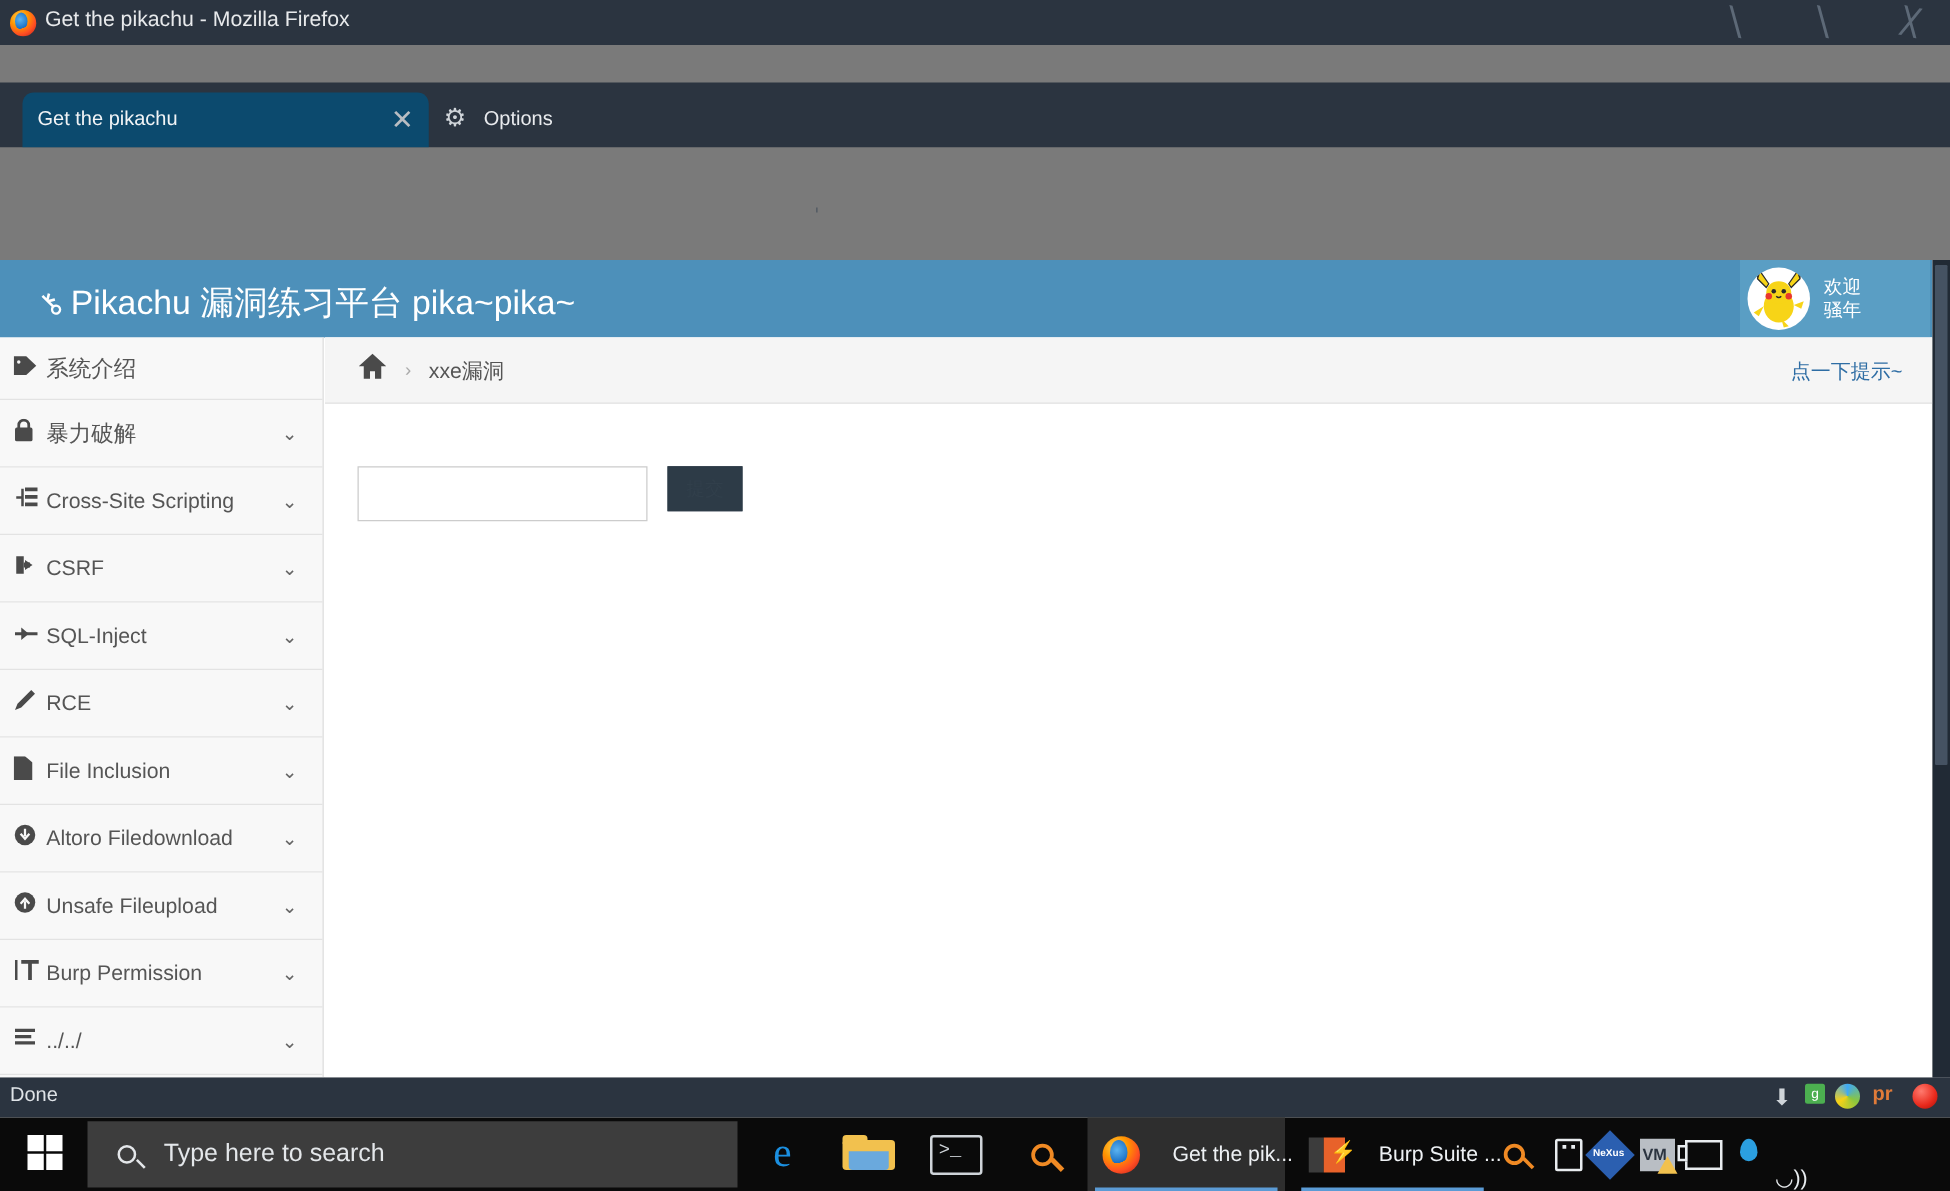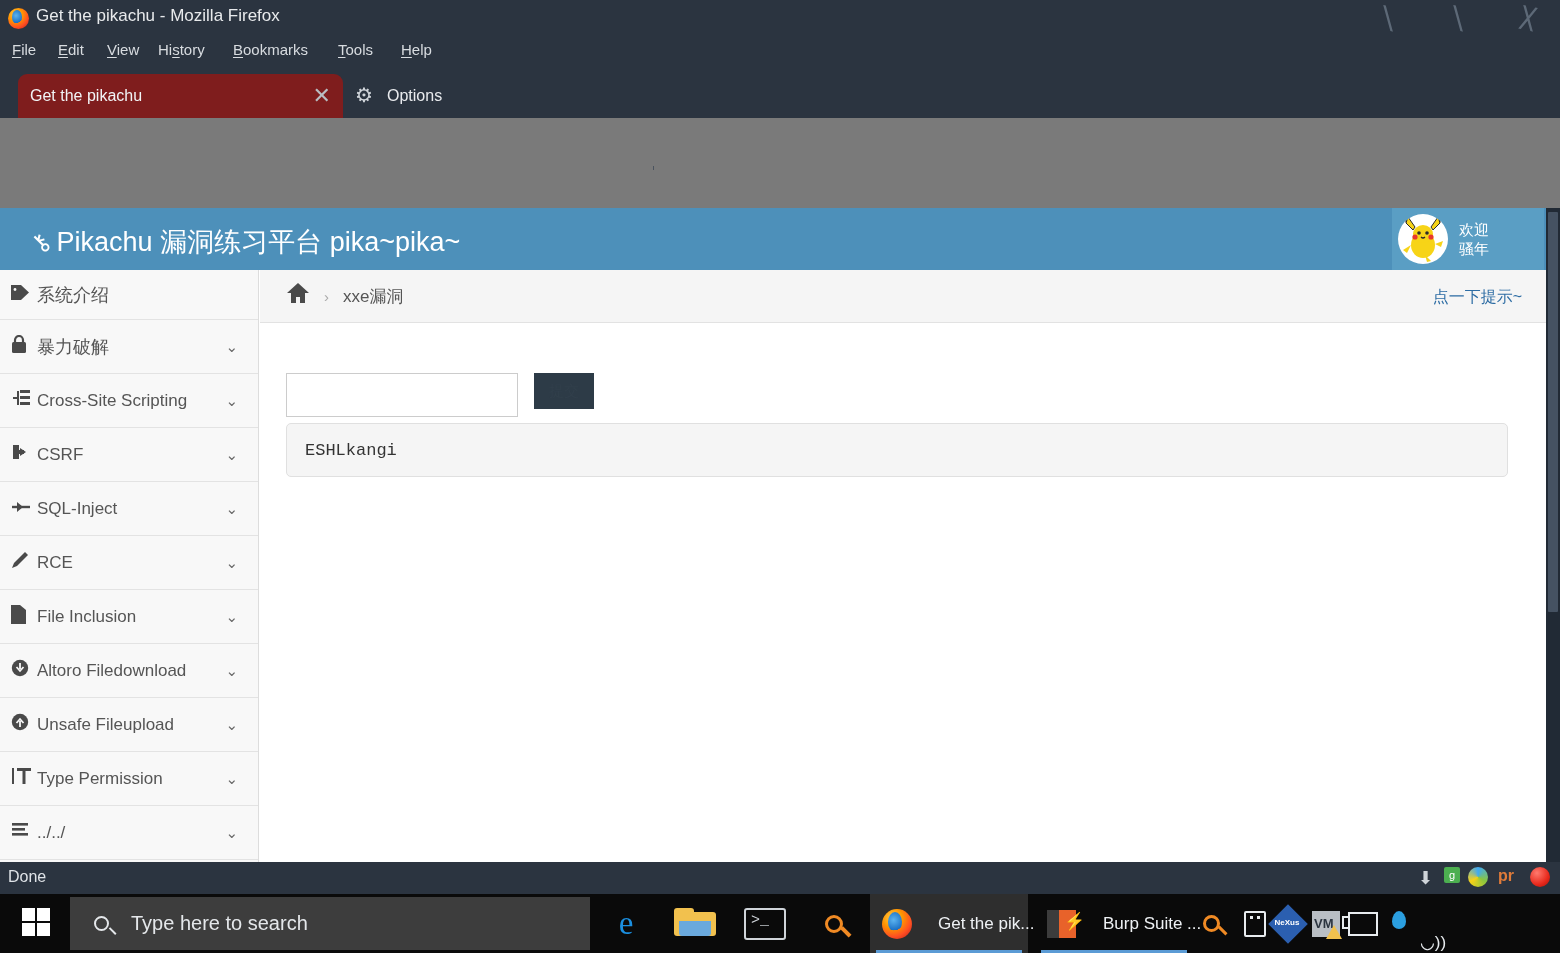--- a/index.html
+++ b/index.html
@@ -39,21 +39,21 @@
 
   .menubar { position:absolute; left:0; top:36px; width:1560px; height:30px; background:#2b3440; }
   .menu-item { position:absolute; top:3px; font-size:15px; color:#d8dce0; padding:2px 6px; white-space:nowrap; }
   .menu-item u { text-decoration:underline; text-underline-offset:2px;}
 
   .tabstrip { position:absolute; left:0; top:66px; width:1560px; height:52px; background:#2b3440; }
   .tab {
     position:absolute; top:8px; height:44px; border-radius:9px 9px 0 0;
     display:flex; align-items:center; padding:0 12px;
   }
-  .tab.active { left:18px; width:325px; background:#7f1d1d; }
+  .tab.active { left:18px; width:325px; background:#0c4a6e; }
   .tab.inactive { left:343px; width:330px; background:transparent; }
   .tab-ico { width:22px; height:22px; margin-right:10px; position:relative; flex:0 0 auto; }
   .gear-glyph { color:#cfd4d9; font-size:20px; line-height:20px; }
   .tab-label { font-size:16px; color:#e9ebee; white-space:nowrap; overflow:hidden; }
   .tab.active .tab-label{ color:#f2f4f6; }
   .tab-x { position:absolute; font-size:22px; color:#cfd3d8; font-weight:300; }
   .tab.active .tab-x { right:12px; color:#b9bdc2; }
   .tab-x2 { position:absolute; left:612px; top:76px; font-size:26px; color:#dfe3e7; font-weight:300;}
   .tab-sep { position:absolute; left:653px; top:76px; width:1px; height:30px; background:#4b545f; }
   .newtab { position:absolute; left:668px; top:74px; font-size:30px; color:#e6e9ec; font-weight:400; line-height:32px;}
@@ -257,29 +257,20 @@
 <div id="browser">
 
   <div class="titlebar">
     <div class="ff-logo"></div>
     <div class="win-title">Get the pikachu - Mozilla Firefox</div>
     <div class="wc min"><span>╲</span></div>
     <div class="wc max"><span>╲</span></div>
     <div class="wc cls"><span>╳</span></div>
   </div>
 
-  <div class="menubar">
-    <div class="menu-item" style="left:6px"><u>F</u>ile</div>
-    <div class="menu-item" style="left:52px"><u>E</u>dit</div>
-    <div class="menu-item" style="left:101px"><u>V</u>iew</div>
-    <div class="menu-item" style="left:152px">Hi<u>s</u>tory</div>
-    <div class="menu-item" style="left:227px"><u>B</u>ookmarks</div>
-    <div class="menu-item" style="left:332px"><u>T</u>ools</div>
-    <div class="menu-item" style="left:395px"><u>H</u>elp</div>
-  </div>
 
   <div class="tabstrip">
     <div class="tab active">
       <span class="tab-label">Get the pikachu</span>
       <span class="tab-x">✕</span>
     </div>
     <div class="tab inactive">
       <span class="tab-ico gear-glyph">⚙</span>
       <span class="tab-label">Options</span>
     </div>
@@ -508,21 +499,21 @@
       </div>
 
       <div class="side-item">
         <span class="si-ico">
           <svg width="22" height="18" viewBox="0 0 22 18">
               <rect x="1" y="1" width="2" height="16" fill="#4a4a4a"></rect>
               <rect x="6" y="1" width="14" height="3" fill="#4a4a4a"></rect>
               <rect x="11.5" y="1" width="3" height="16" fill="#4a4a4a"></rect>
             </svg>
         </span>
-        <span class="si-label">Type Permission</span>
+        <span class="si-label">Burp Permission</span>
         <span class="si-chev">⌄</span>
       </div>
 
       <div class="side-item">
         <span class="si-ico">
           <svg width="20" height="16" viewBox="0 0 20 16">
               <rect x="1" y="1" width="16" height="2.6" fill="#4a4a4a"></rect>
               <rect x="1" y="6" width="13" height="2.6" fill="#4a4a4a"></rect>
               <rect x="1" y="11" width="16" height="2.6" fill="#4a4a4a"></rect>
             </svg>
@@ -541,23 +532,20 @@
         </span>
         <span class="crumb-sep">›</span>
         <span class="crumb-cur">xxe漏洞</span>
         <span class="hint-link">点一下提示~</span>
       </div>
 
       <div class="panel">
         <div class="form-row">
           <textarea class="xml-area" placeholder="" style=""></textarea>
           <button class="submit-btn">提交</button>
-        </div>
-        <div class="result-box">
-          <span class="result-text">ESHLkangi</span>
         </div>
       </div>
     </div>
   </div>
 
   <div class="pg-scroll-track"></div>
   <div class="pg-scroll-thumb"></div>
 
 </div>
 

